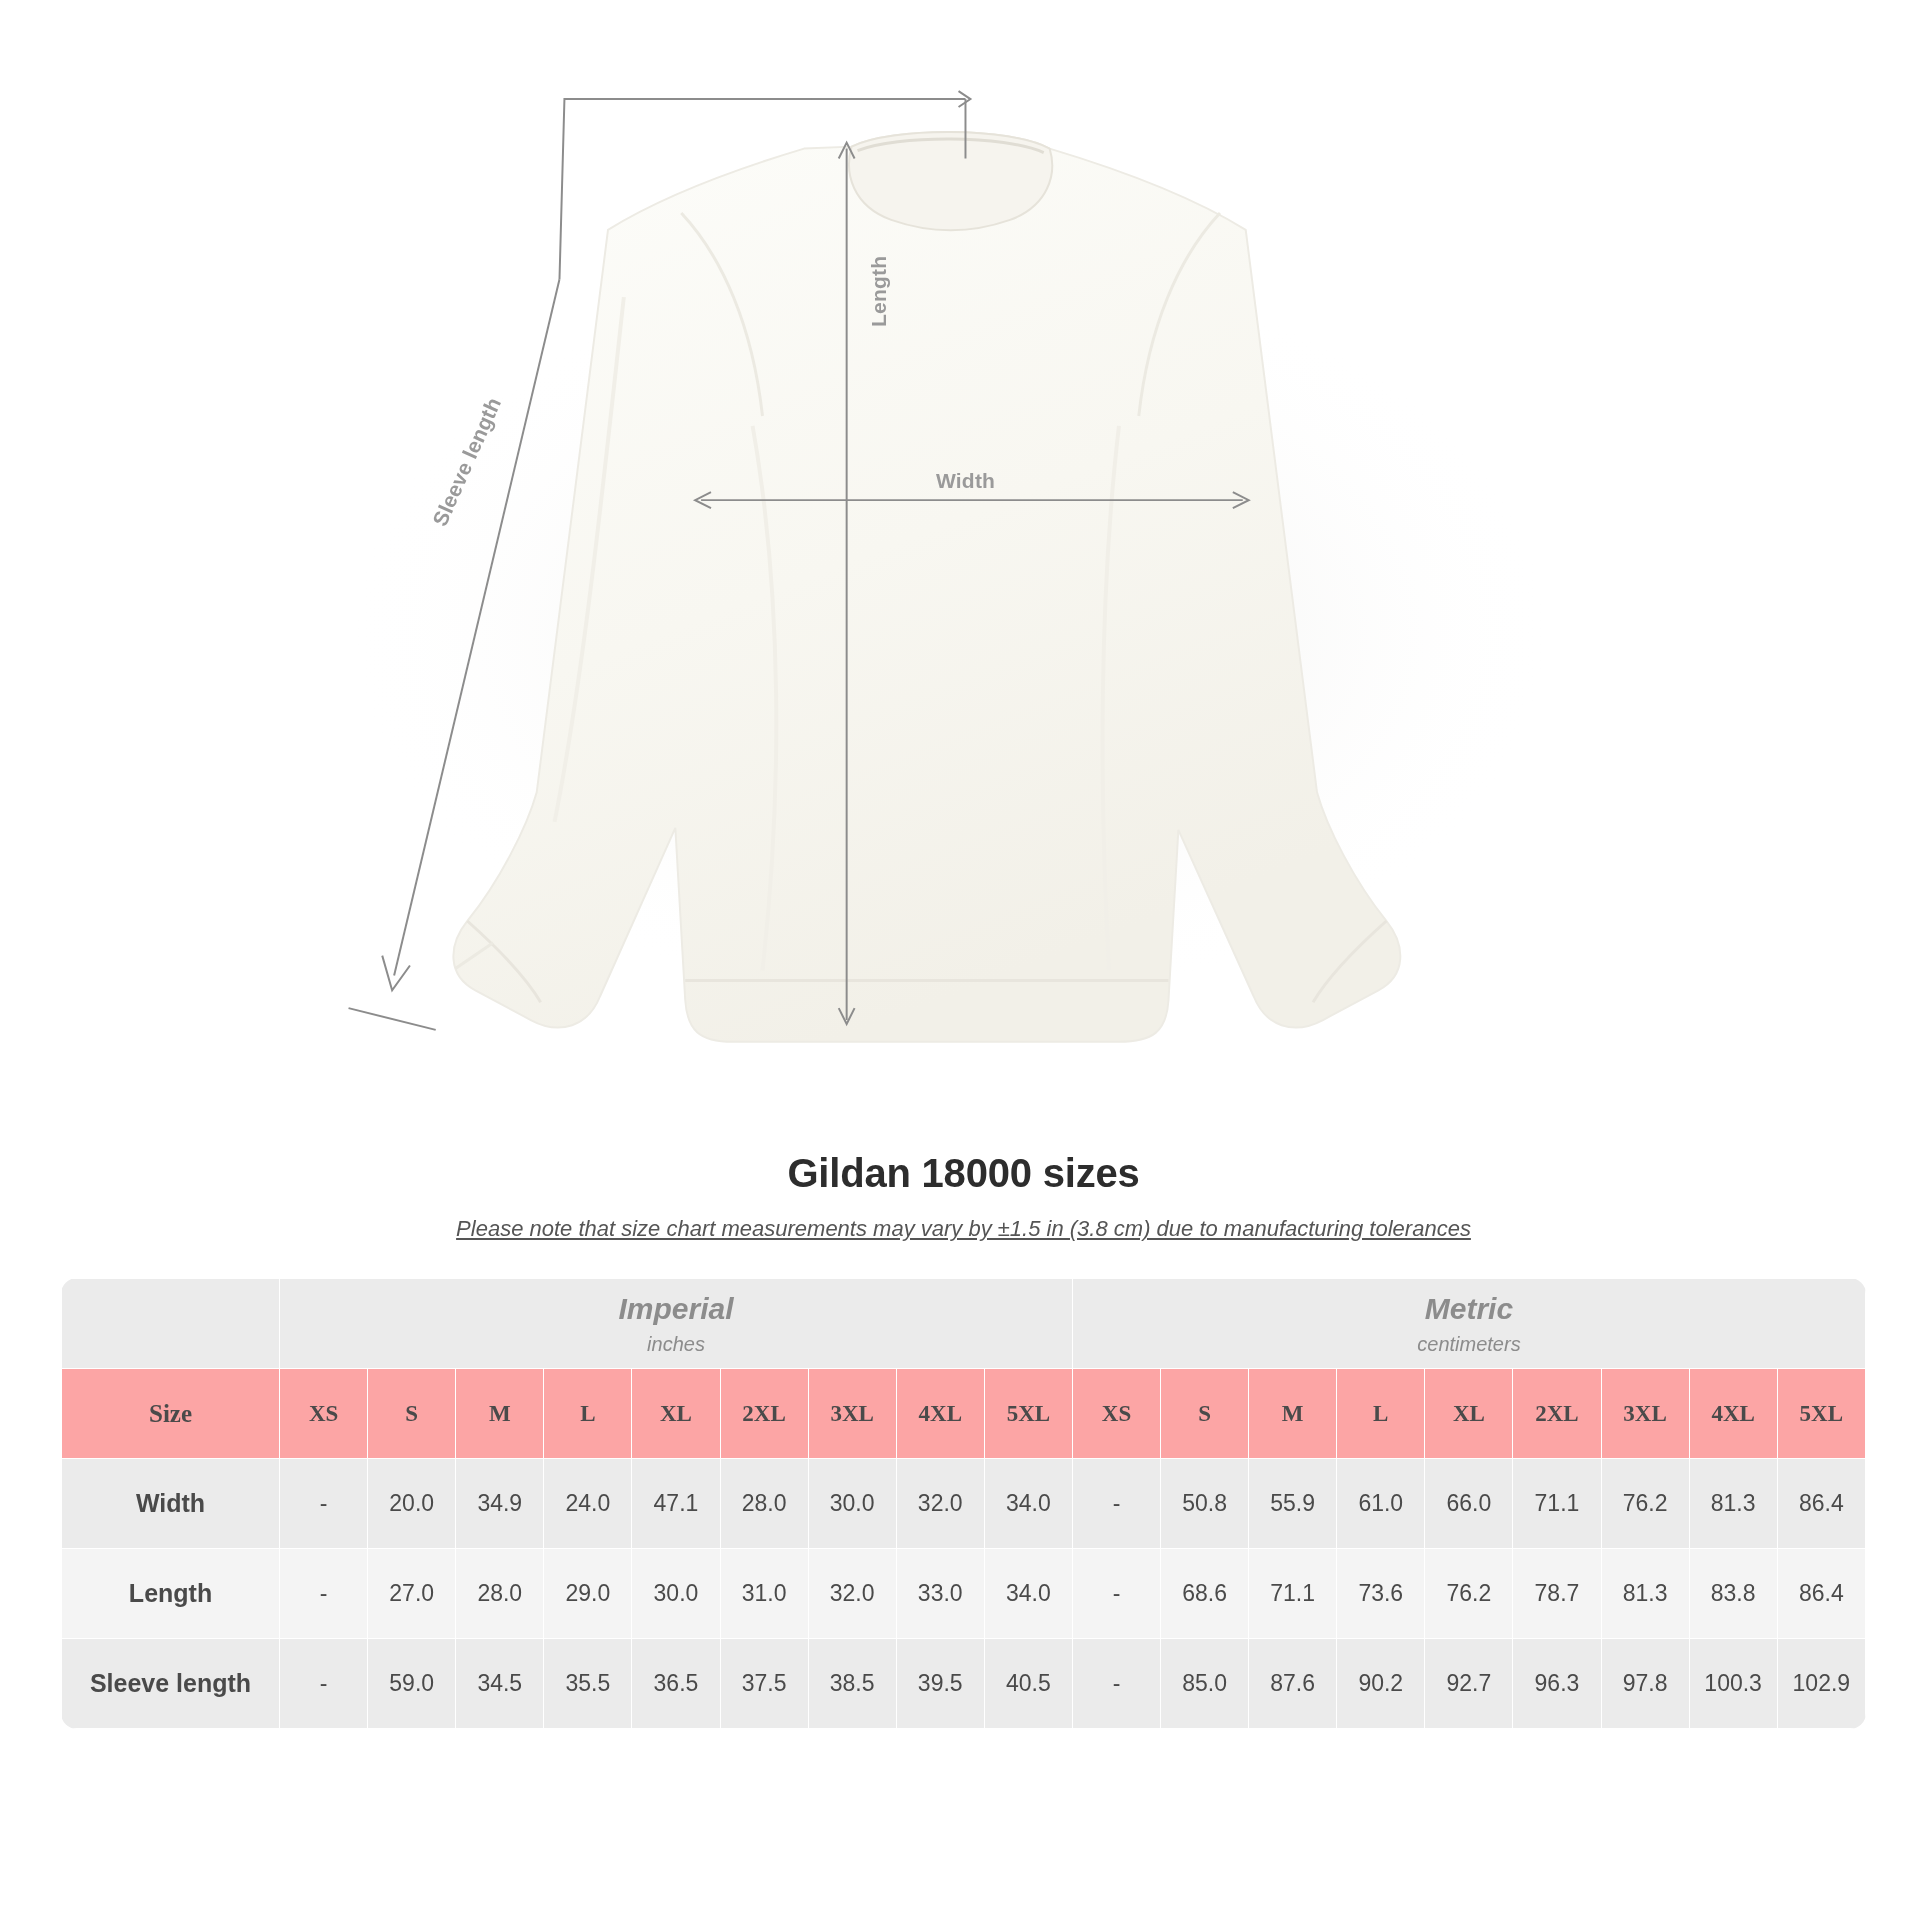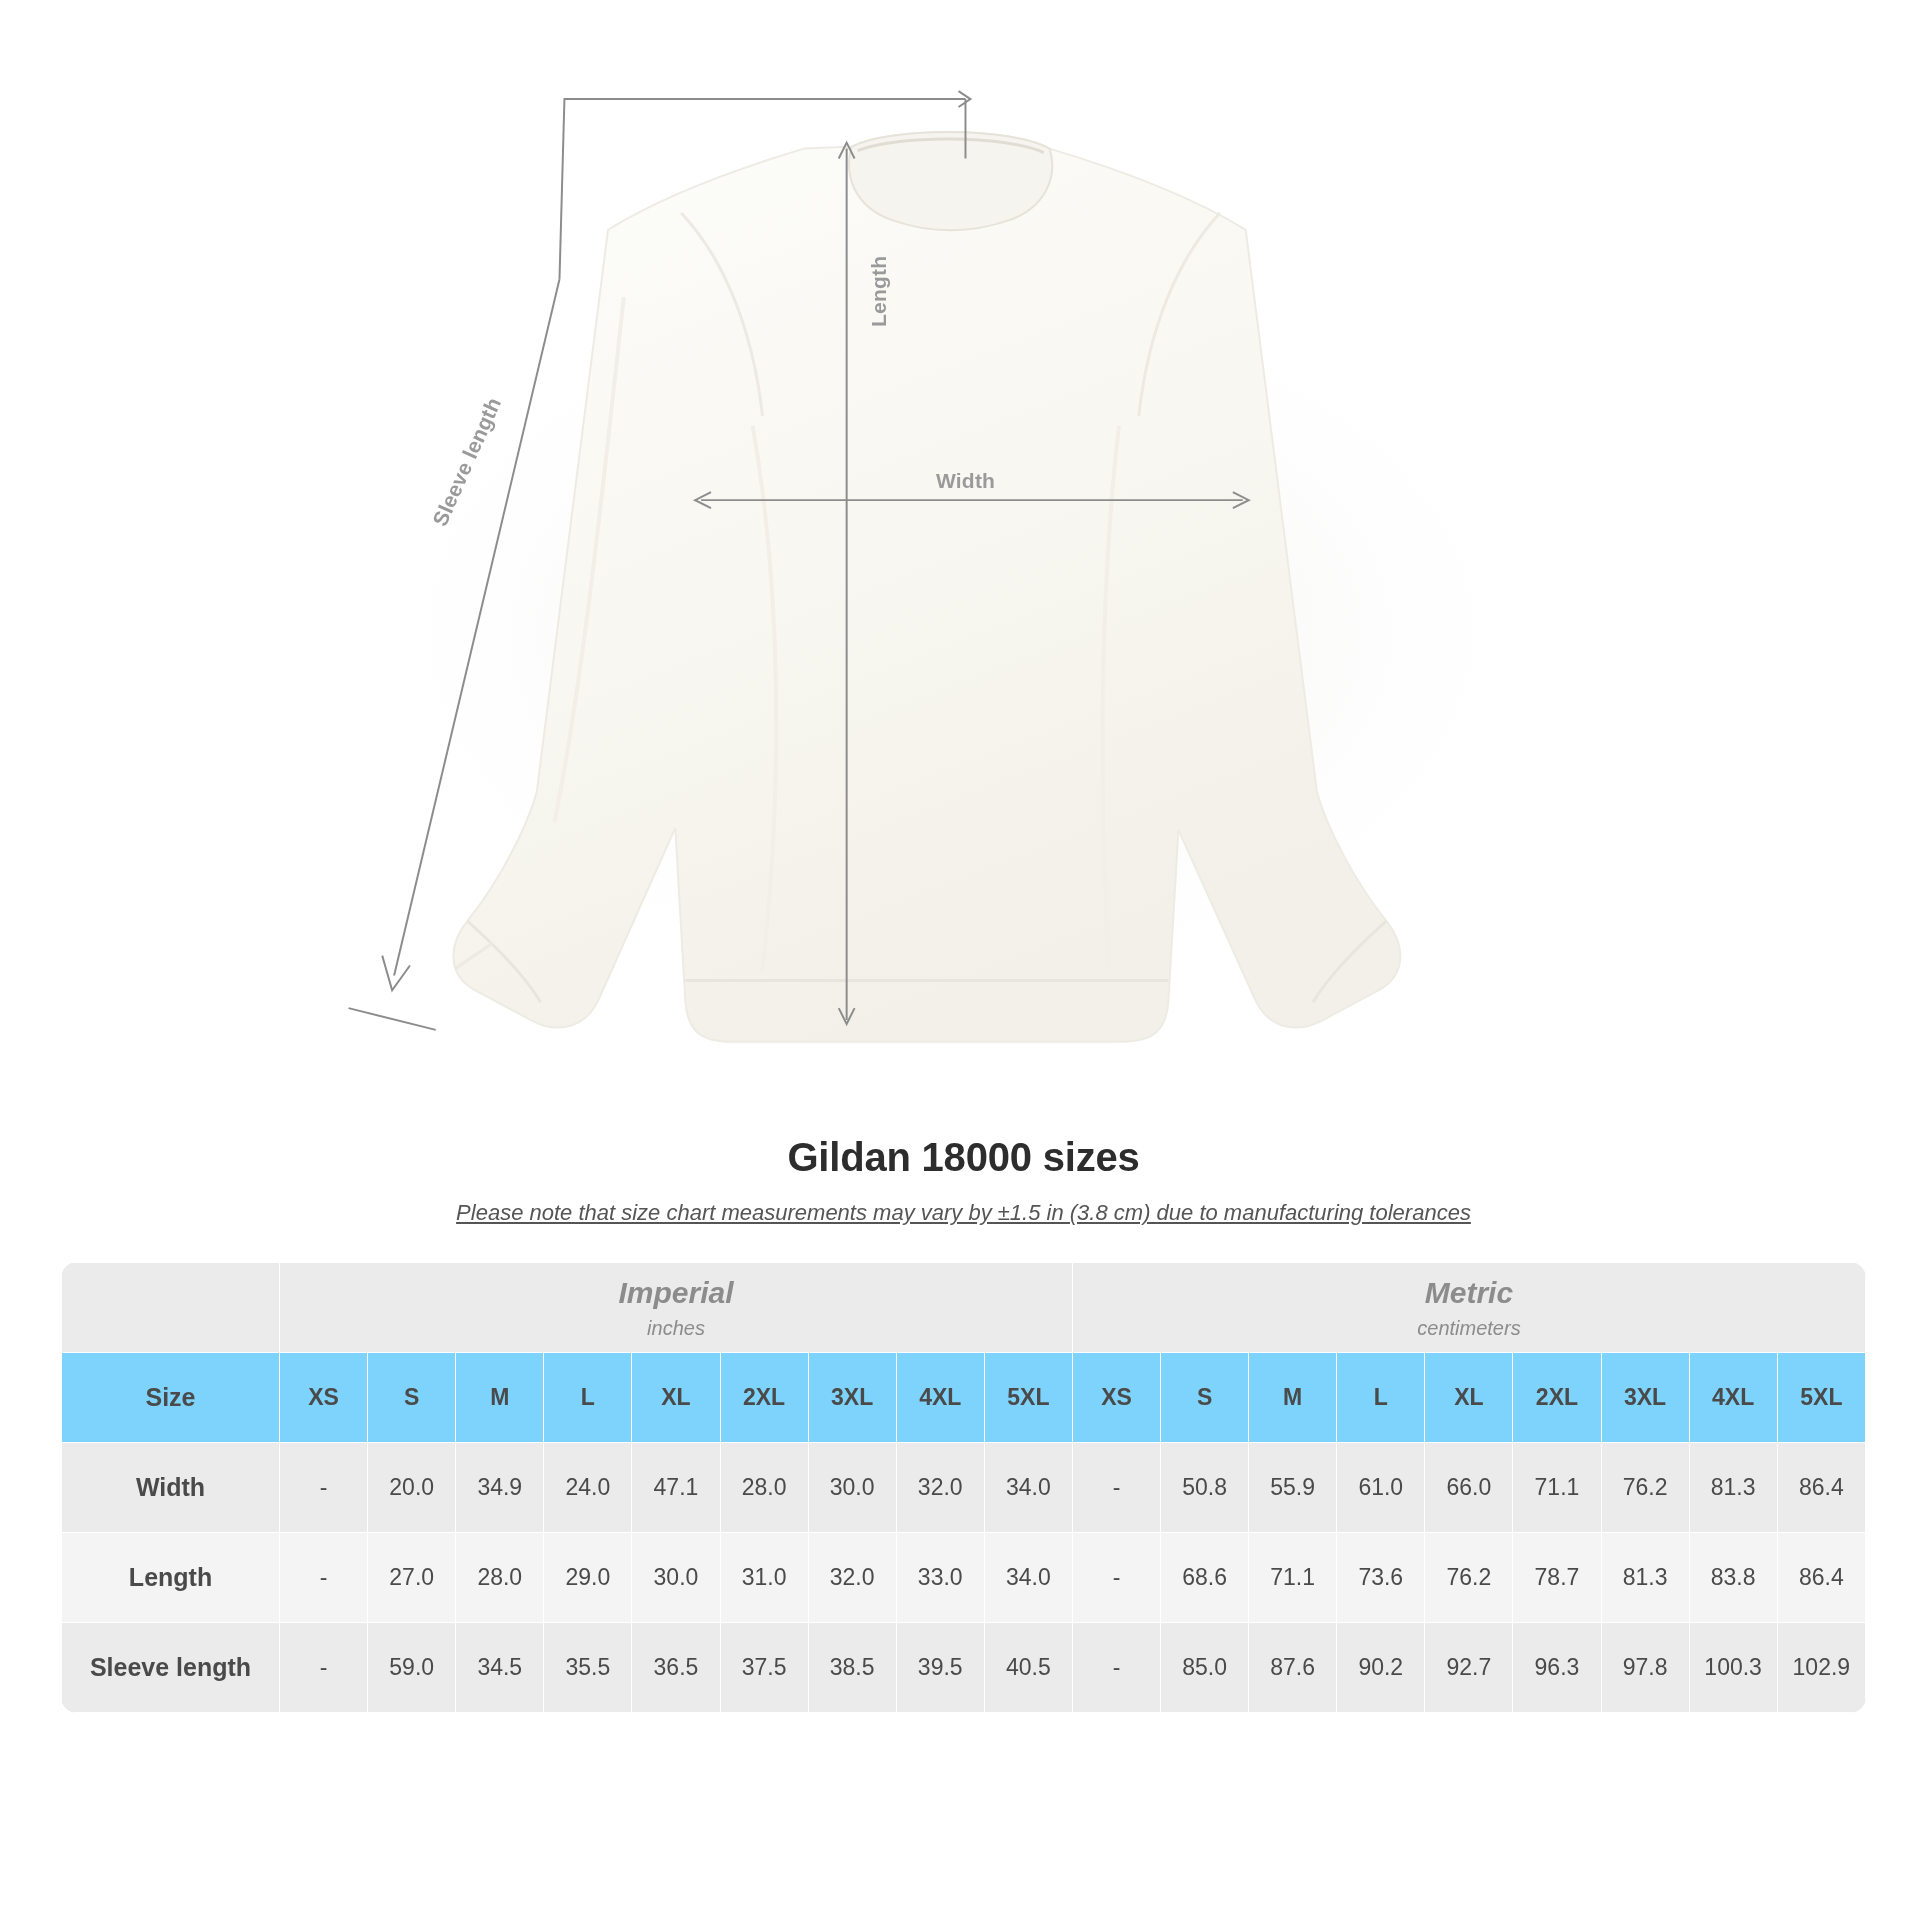--- a/index.html
+++ b/index.html
@@ -52,21 +52,21 @@
   .dim-label.sleeve-label {
     left: 428px;
     top: 520px;
     transform: rotate(-66deg);
     transform-origin: left top;
   }
 
   
   .title-block {
     text-align: center;
-    margin-top: 6px;
+    margin-top: 22px;
   }
   .chart-title {
     font-size: 40px;
     font-weight: bold;
     color: #2d2d2d;
     margin: 0;
     letter-spacing: -0.2px;
   }
   .chart-subtitle {
     font-size: 22px;
@@ -115,25 +115,26 @@
     font-style: italic;
     color: #8c8c8c;
     margin-top: 6px;
   }
   .unit-row td.corner-cell {
     background: #ebebeb;
   }
 
   
   .head-row td {
-    background: #7dd3fc;
+    background: #fca5a5;
     font-weight: bold;
     color: #555555;
     font-size: 24px;
     height: 95px;
+    font-family: Liberation Serif, serif;
   }
   .head-row td.rowhead {
     font-size: 25px;
   }
 
   
   .data-row td {
     background: #ebebeb;
     height: 91px;
   }

